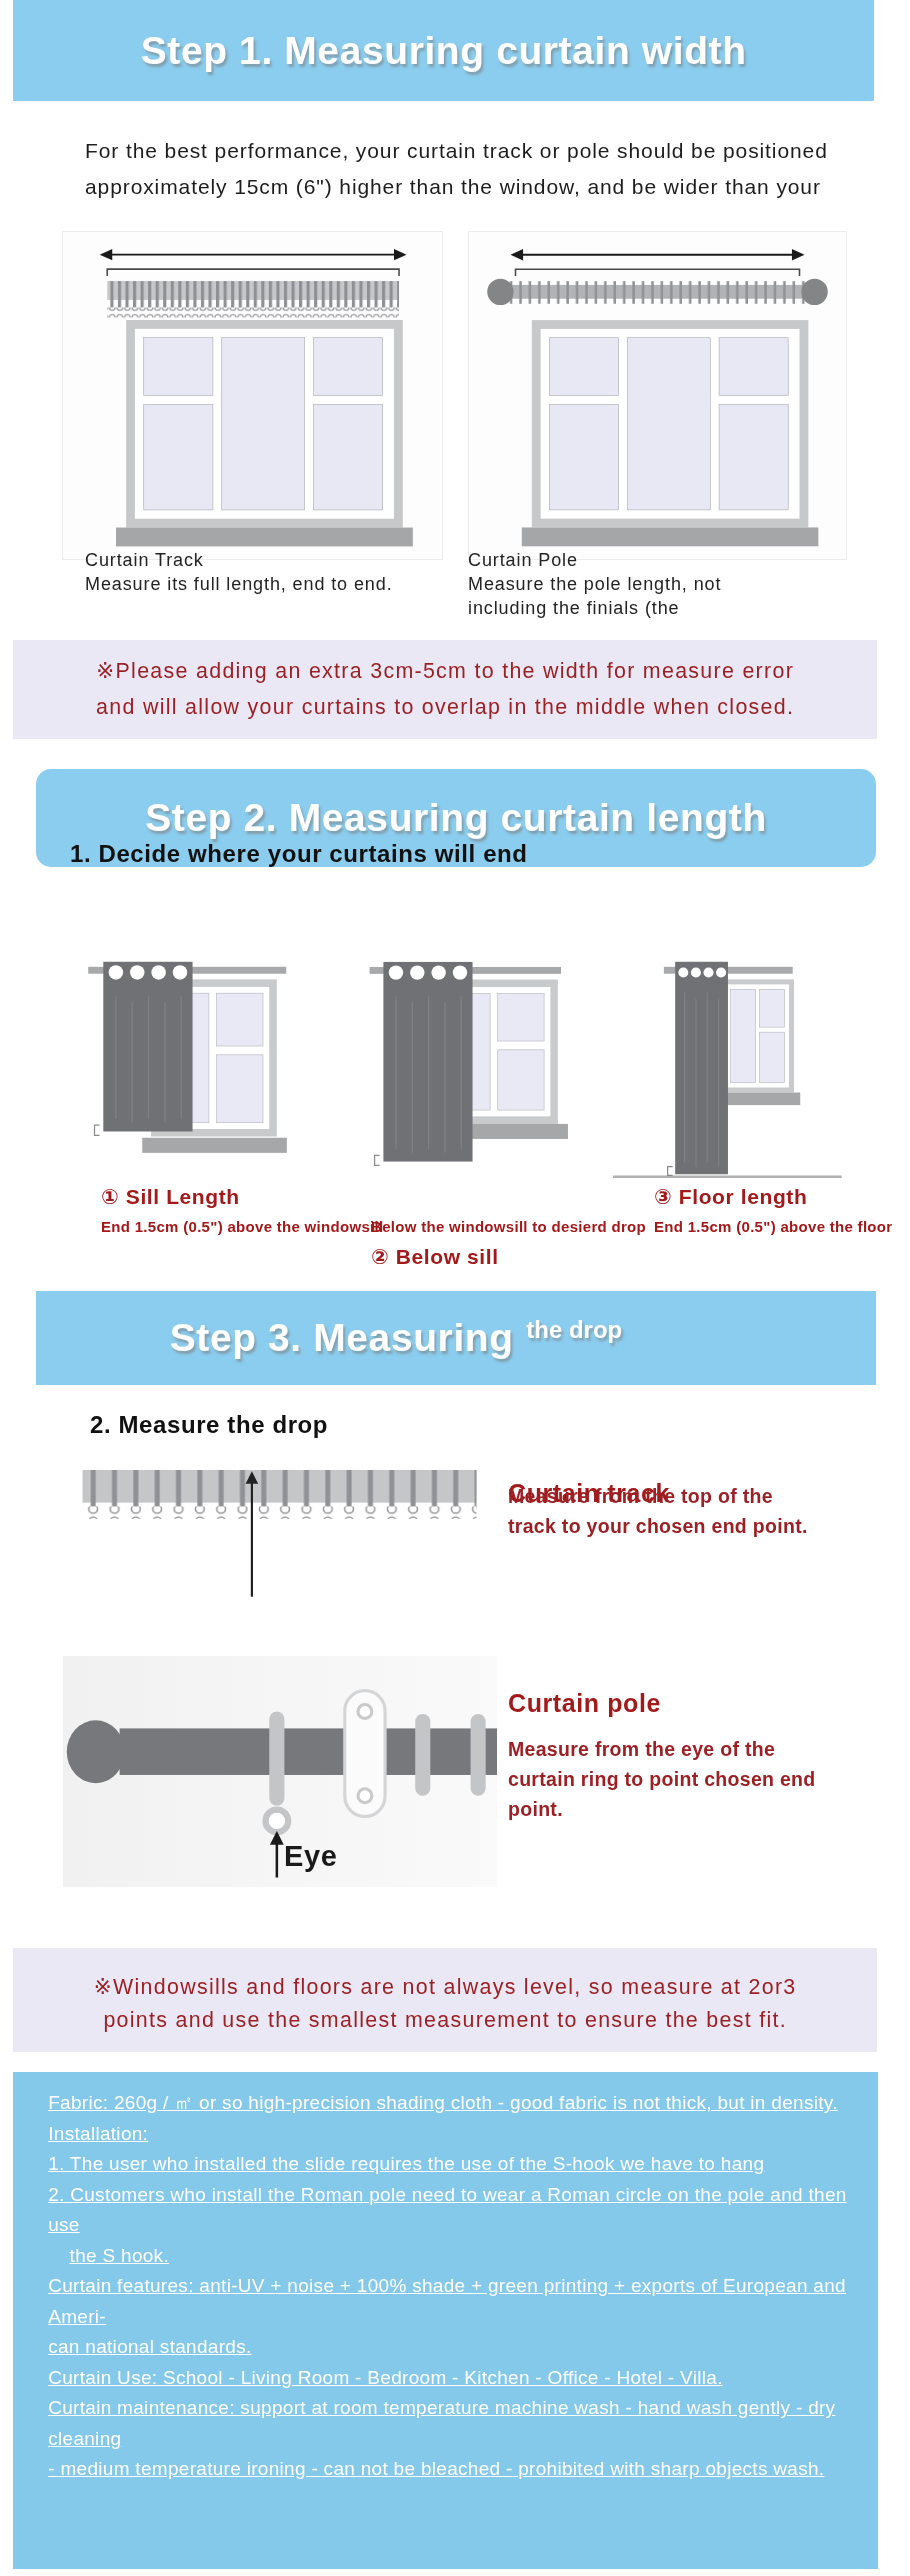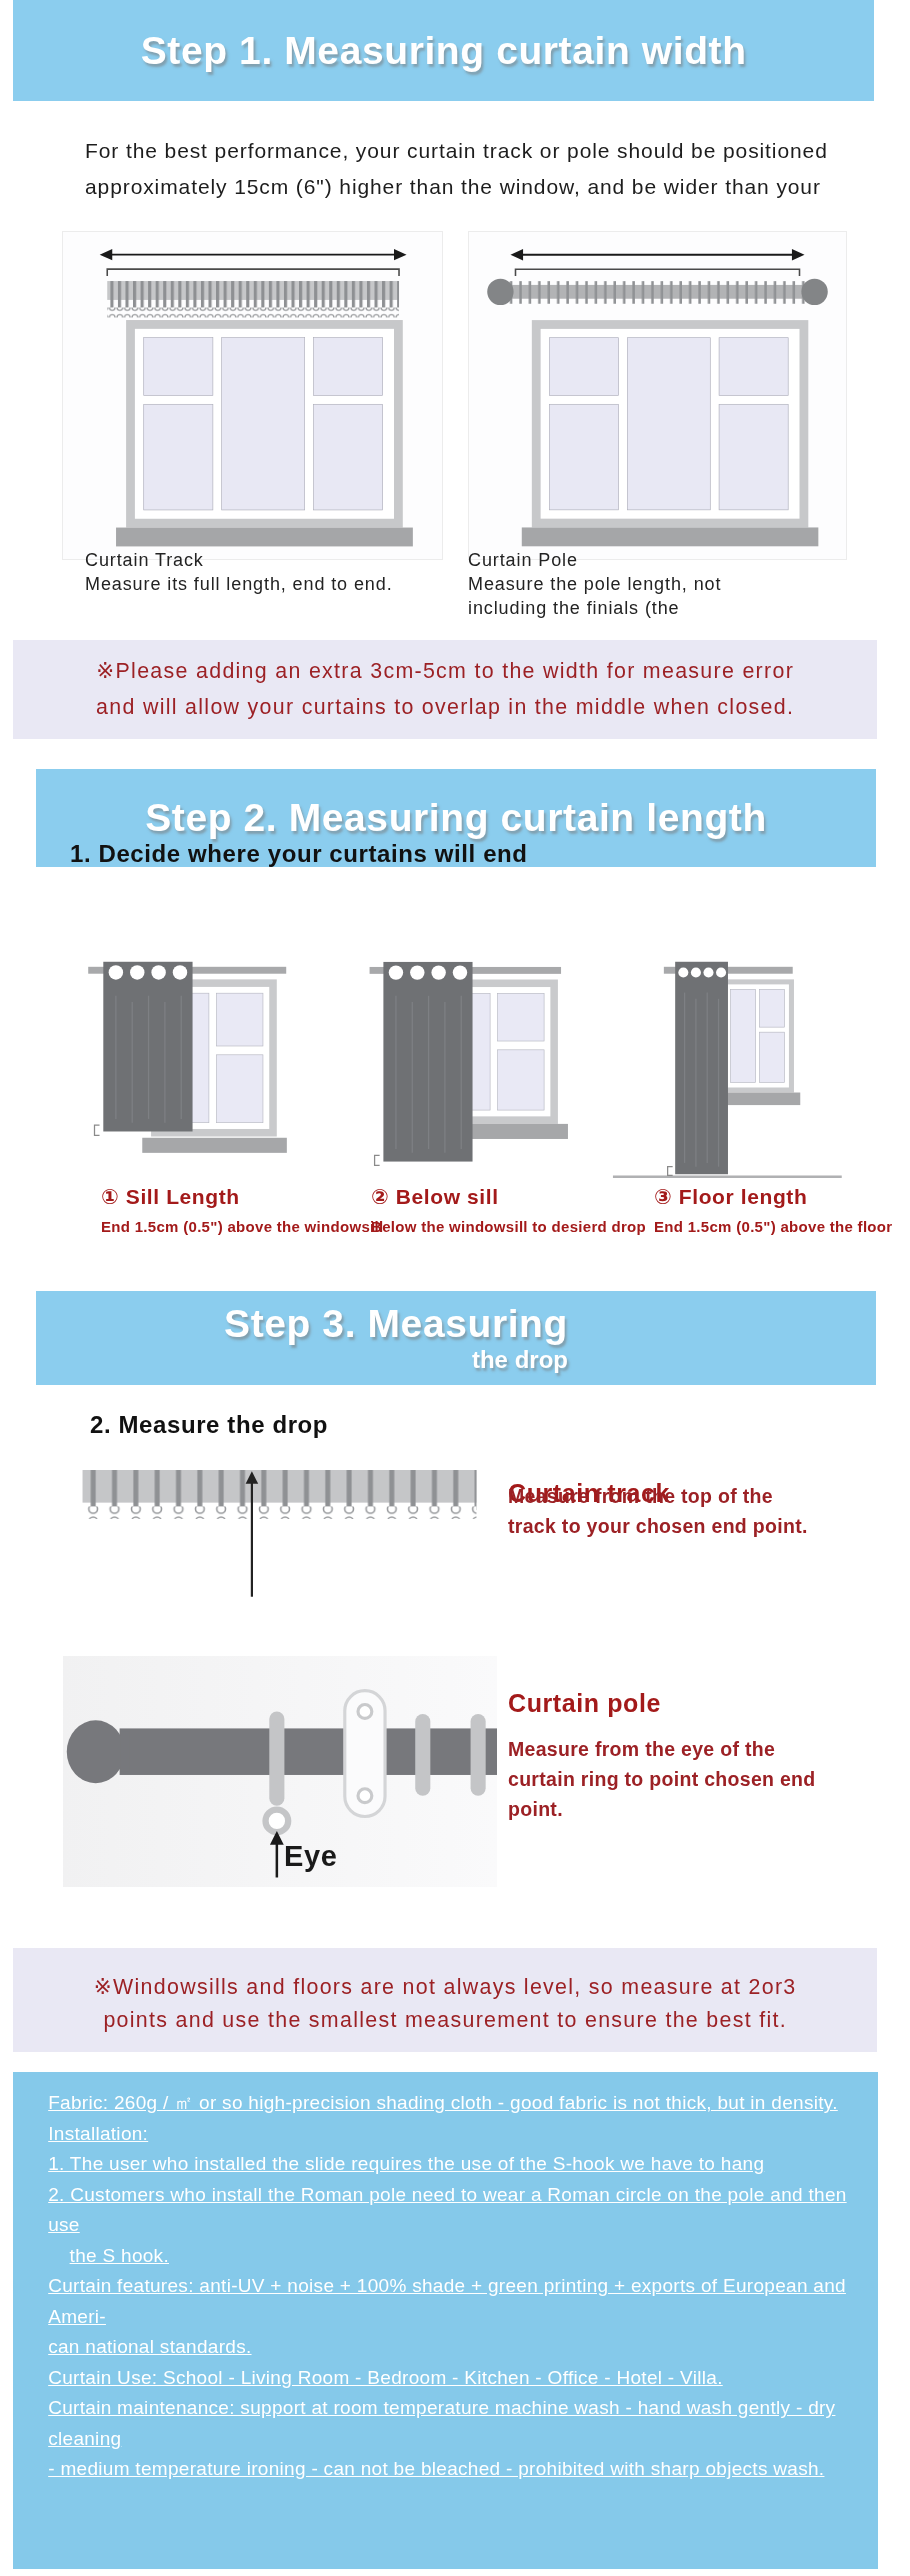--- a/index.html
+++ b/index.html
@@ -11,21 +11,21 @@
   
   .banner{
     background:var(--banner-blue,#8bcdee);
     display:flex;align-items:center;justify-content:center;
   }
   .banner .bt{
     color:#ffffff;font-weight:700;font-size:39px;letter-spacing:0.6px;
     text-shadow:1.9px 2.5px 2.5px rgba(120,120,120,.55);white-space:nowrap;
   }
   .banner .bt-sub{font-size:24px;margin-left:12.6px;letter-spacing:0;}
-  #banner3 .binner{transform:translateX(-60px);display:flex;align-items:flex-end;flex-direction:column;}
+  #banner3 .binner{transform:translateX(-60px);display:flex;align-items:flex-start;}
   
   .intro{font-size:21px;line-height:36px;letter-spacing:0.9px;color:#1d1d1d;white-space:nowrap;}
   
   .diagbox{background:#fdfdfe;border:0.6px solid #ececec;}
   
   .cap{font-size:18px;line-height:24px;letter-spacing:0.9px;color:#232323;}
   .cap div{white-space:nowrap;}
   
   .note{
     background:var(--note-bg,#e9e8f4);text-align:center;
@@ -145,21 +145,21 @@
     <div>Curtain Pole</div>
     <div>Measure the pole length, not</div>
     <div>including the finials (the</div>
   </div>
 
   <div class="note abs" id="note1" style="left:13.2px;top:640px;width:864px;height:99px;">
     <div>※Please adding an extra 3cm-5cm to the width for measure error</div>
     <div>and will allow your curtains to overlap in the middle when closed.</div>
   </div>
 
-  <div class="banner abs" id="banner2" style="left:36px;top:769px;width:840px;height:98px;">
+  <div class="banner abs" id="banner2" style="left:36px;top:769px;width:840px;height:98px;border-radius:15px;">
     <span class="bt">Step 2. Measuring curtain length</span>
   </div>
 
   <div class="subhead abs" style="left:70px;top:840px;">1. Decide where your curtains will end</div>
 
   <div class="abs" style="left:63px;top:958px;width:239px;height:264px;">
     <svg width="239" height="264" viewBox="0 0 380 420">
       <rect x="40" y="14" width="315" height="11" fill="#a8a9ab"></rect>
       <g>
         <rect x="140" y="34" width="200" height="250" fill="#c9cacc"></rect>
@@ -241,21 +241,21 @@
         </g>
       </g>
       <rect x="194" y="346" width="364" height="4" fill="#b0b1b3"></rect>
       <path d="M289,332 h-8 v14 h8" fill="none" stroke="#8a8a8a" stroke-width="2"></path>
     </svg>
   </div>
 
   <div class="opt-h abs" style="left:101px;top:1185px;">① Sill Length</div>
   <div class="opt-d abs" style="left:101px;top:1218px;">End 1.5cm (0.5") above the windowsill</div>
 
-  <div class="opt-h abs" style="left:371px;top:1185px;">② Below sill</div>
+  <div class="opt-h abs" style="left:371px;top:1245px;">② Below sill</div>
   <div class="opt-d abs" style="left:371px;top:1218px;">Below the windowsill to desierd drop</div>
 
   <div class="opt-h abs" style="left:654px;top:1185px;">③ Floor length</div>
   <div class="opt-d abs" style="left:654px;top:1218px;">End 1.5cm (0.5") above the floor</div>
 
   <div class="banner abs" id="banner3" style="left:36px;top:1291px;width:840px;height:94px;">
     <span class="binner">
       <span class="bt">Step 3. Measuring</span>
       <span class="bt bt-sub">the drop</span>
     </span>

